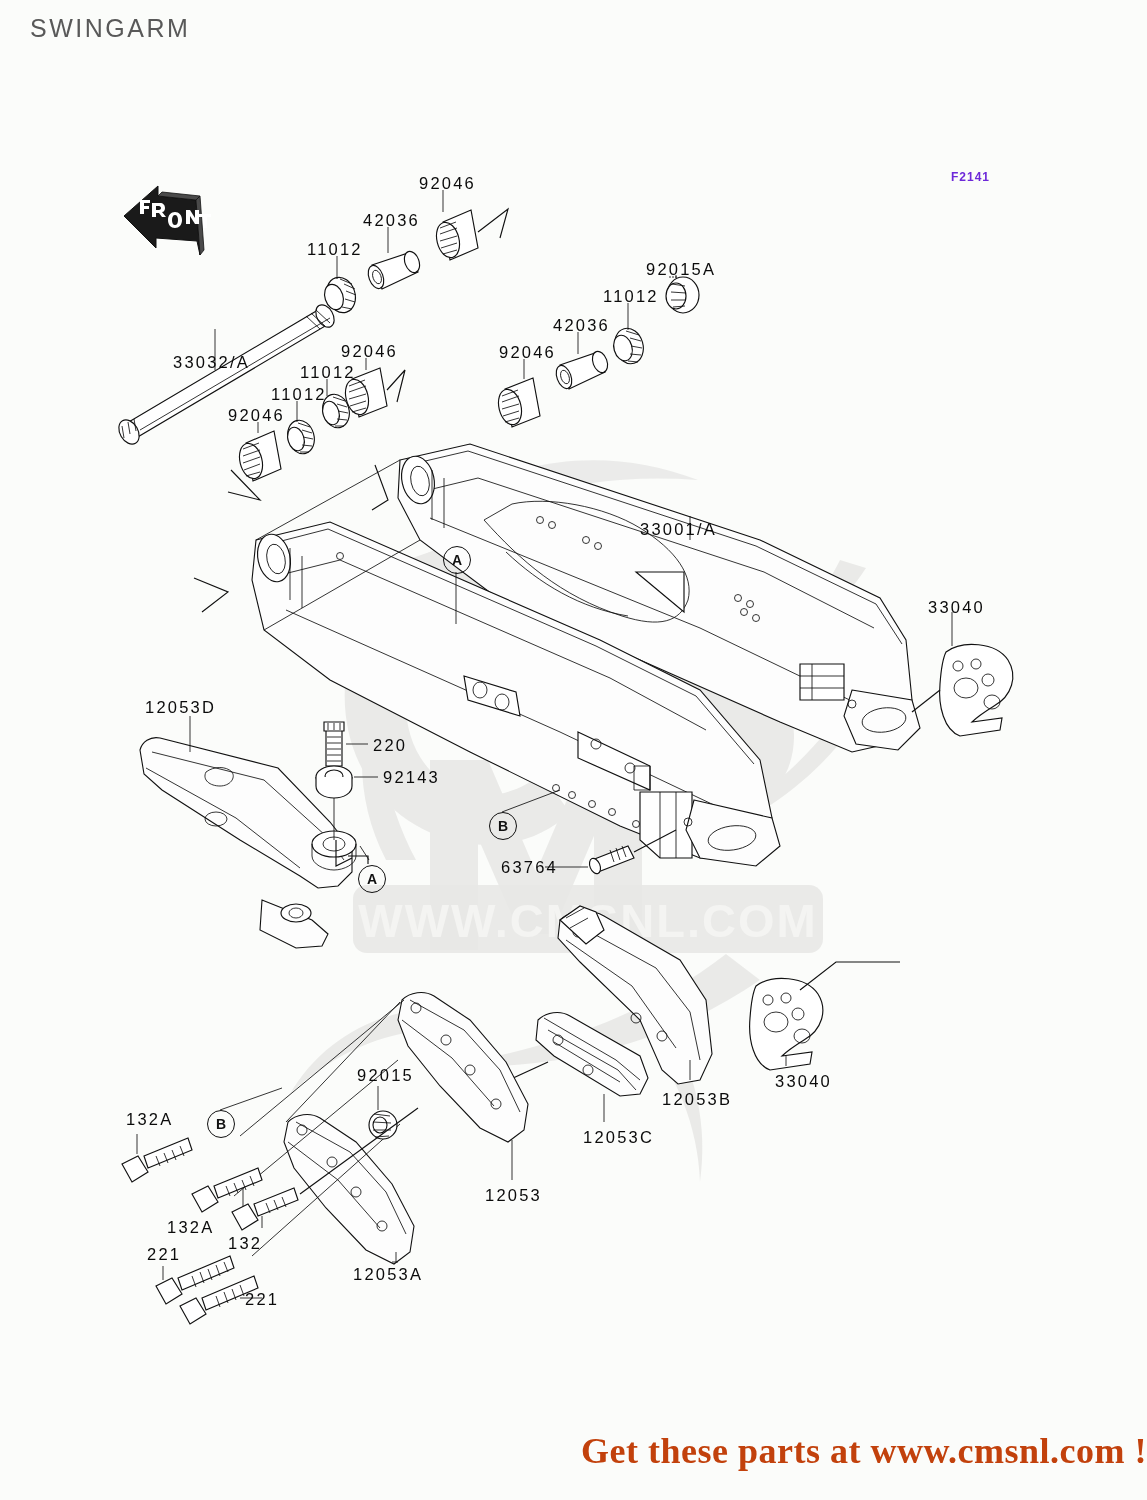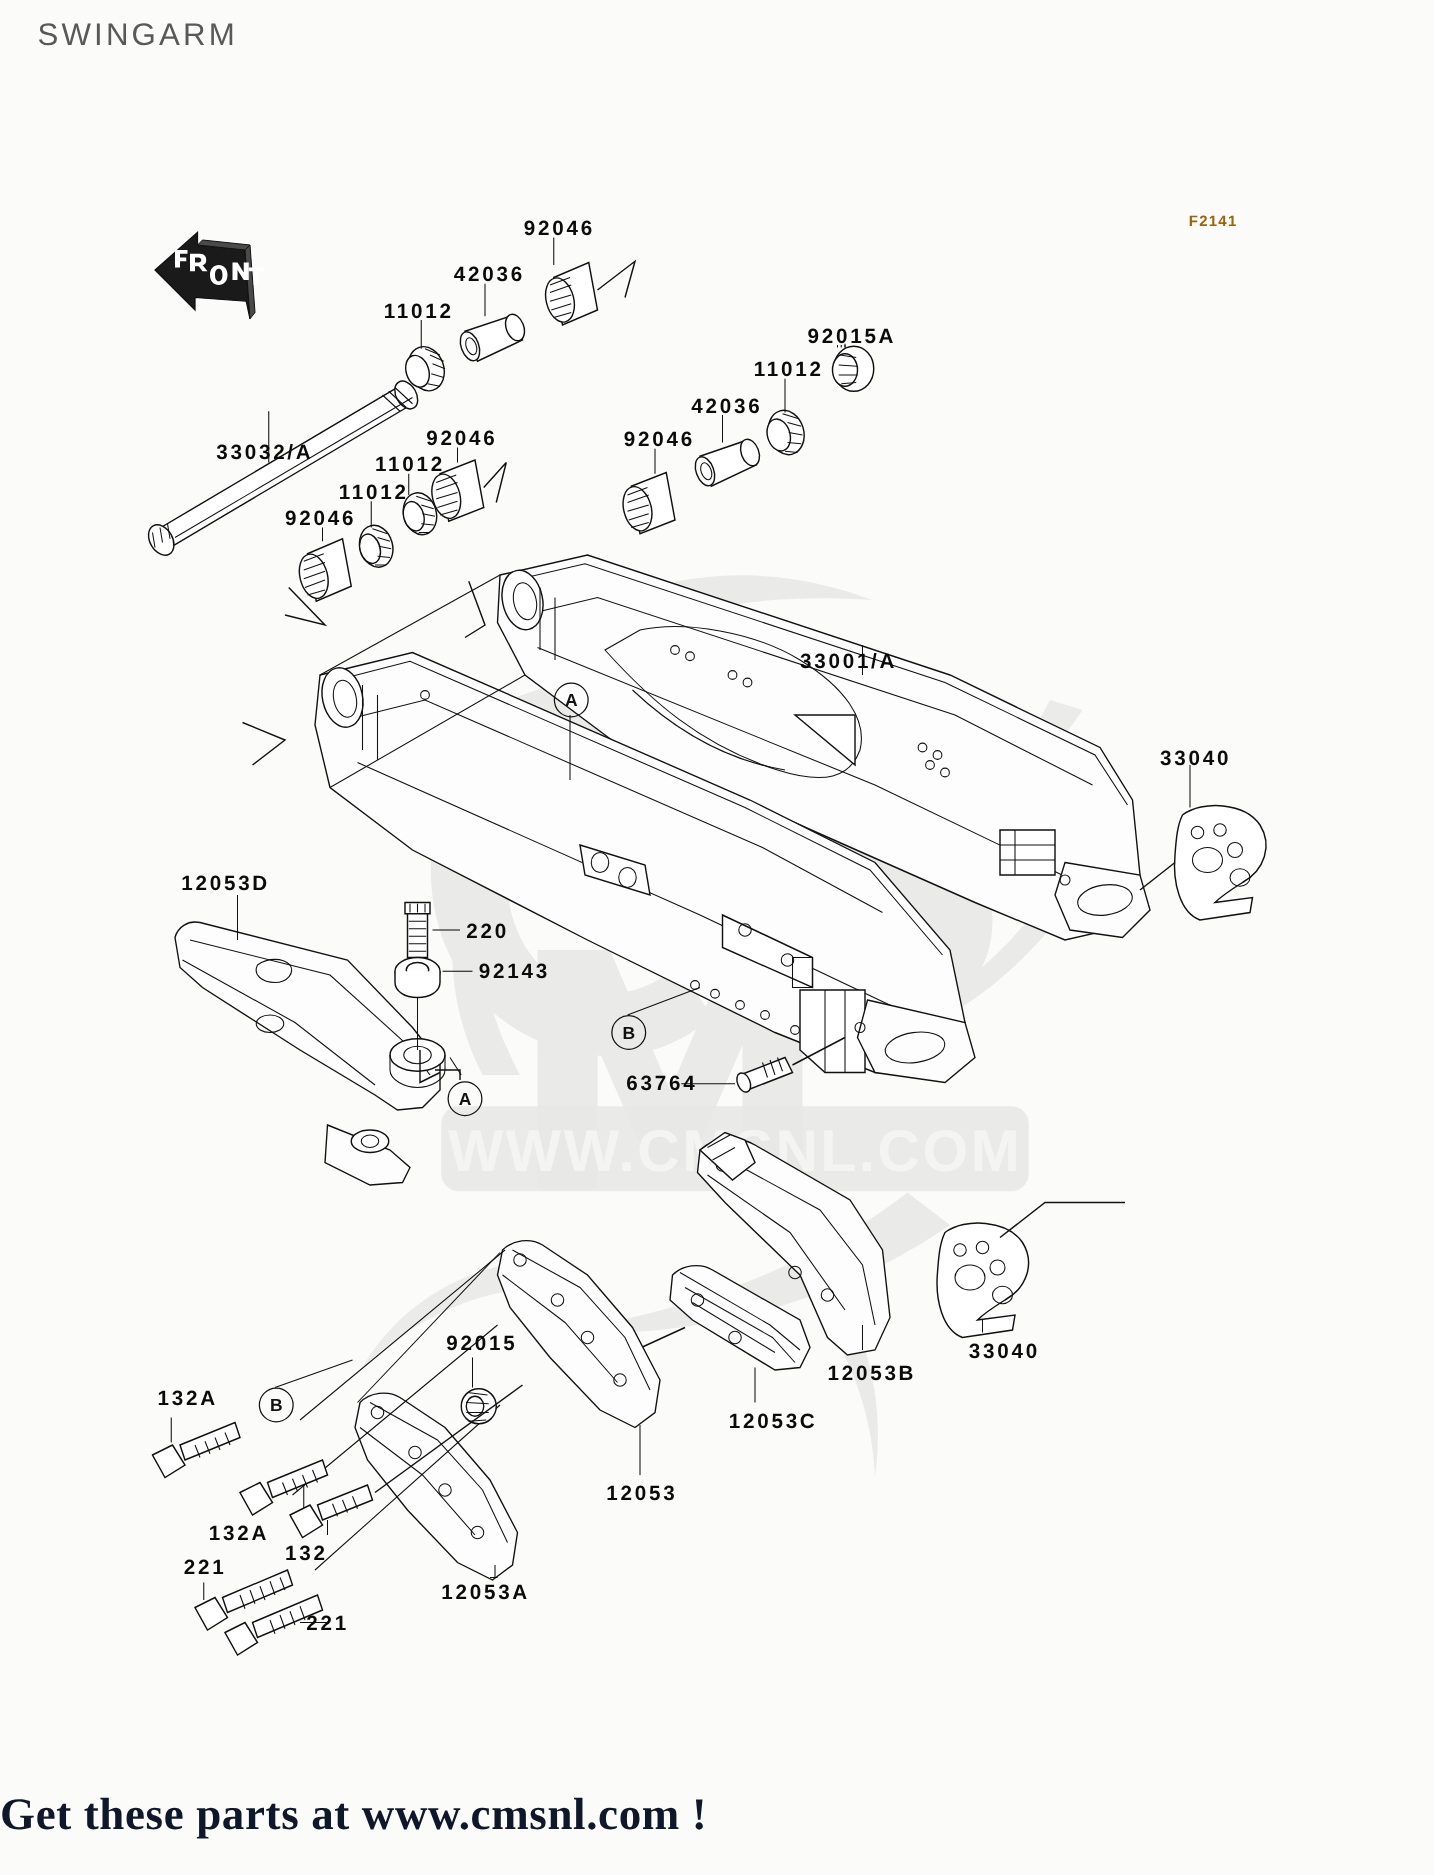--- a/index.html
+++ b/index.html
@@ -10,31 +10,31 @@
     overflow:hidden;position:relative;
   }
   #stage{position:absolute;inset:0;width:1147px;height:1500px;border-radius:30px;}
   .title{
     position:absolute;left:30px;top:14px;
     font-size:25px;letter-spacing:2.5px;color:#595959;
     font-family:"Liberation Sans",sans-serif;font-weight:400;
   }
   .refcode{
     position:absolute;left:951px;top:170px;
-    font-size:12px;font-weight:bold;letter-spacing:1px;color:#a16207;
+    font-size:12px;font-weight:bold;letter-spacing:1px;color:#6d28d9;
     font-family:"Liberation Sans",sans-serif;
     text-align:right;
   }
   .footer{
-    position:absolute;left:0;top:1430px;width:1147px;text-align:left;
-    font-size:36px;color:#0f172a;
+    position:absolute;left:0;top:1430px;width:1147px;text-align:right;
+    font-size:36px;color:#c2410c;
     font-family:"Liberation Serif",serif;font-weight:bold;letter-spacing:.5px;
   }
   .lbl{
-    position:absolute;font-size:16.5px;font-weight:bold;color:#0b0b0b;
+    position:absolute;font-size:16.5px;font-weight:normal;color:#0b0b0b;
     letter-spacing:2.2px;white-space:nowrap;
     font-family:"Liberation Sans",sans-serif;
     text-align:center;
   }
   .circref{
     position:absolute;width:26px;height:26px;border:1.6px solid #111;
     border-radius:50%;background:transparent;
     display:flex;align-items:center;justify-content:center;
     font-size:14px;font-weight:bold;color:#111;
     font-family:"Liberation Sans",sans-serif;

